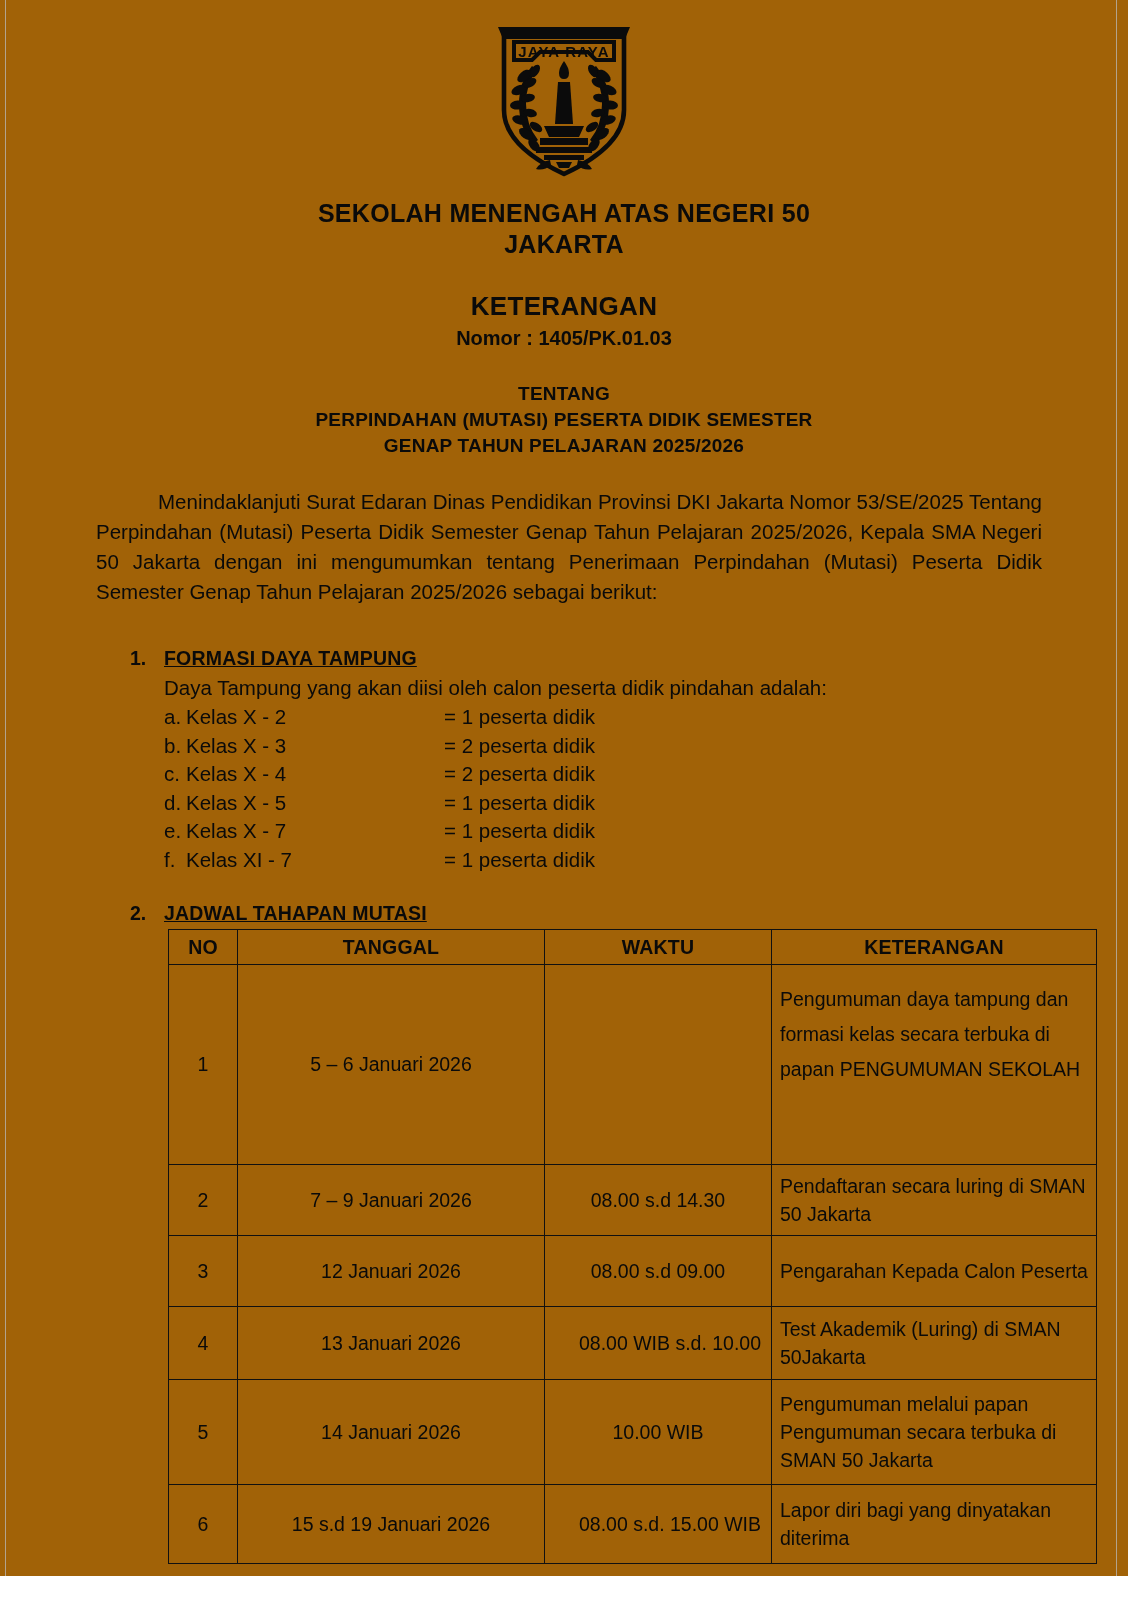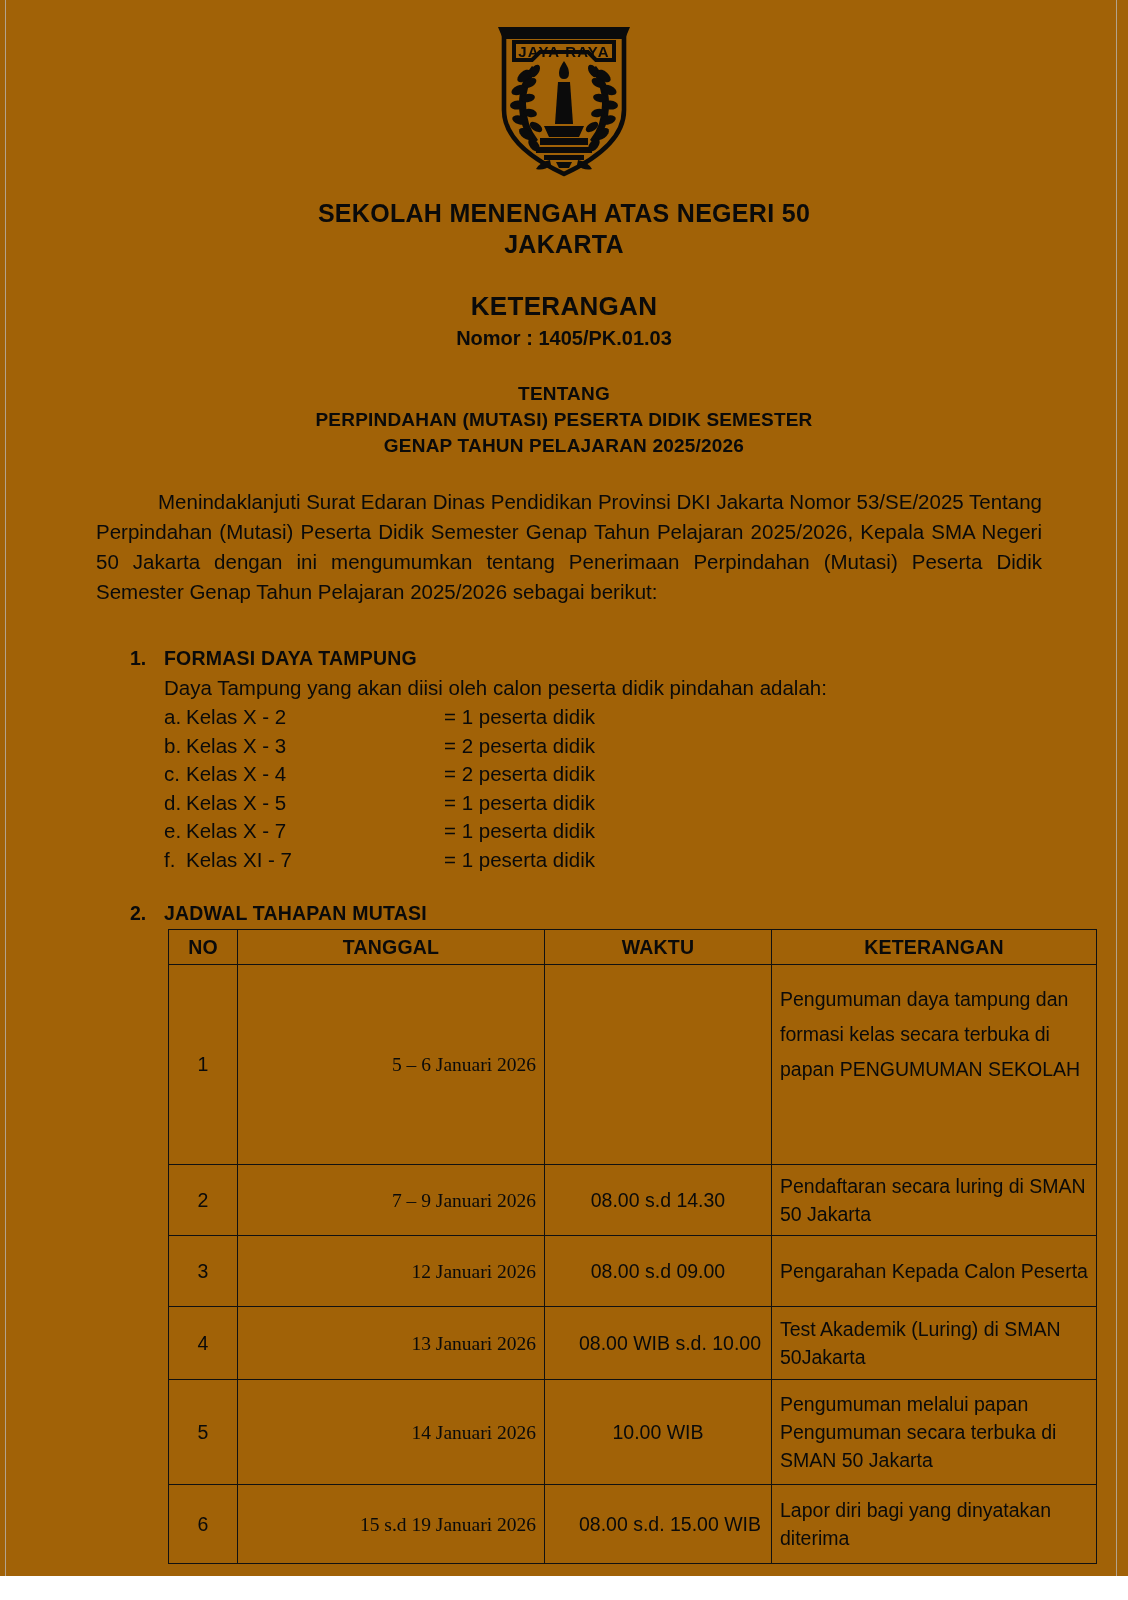--- a/index.html
+++ b/index.html
@@ -115,20 +115,21 @@
     flex: 0 0 34px;
     font-size: 19.5px;
     font-weight: bold;
     line-height: 26px;
   }
   .sec-title {
     font-size: 19.5px;
     font-weight: bold;
     line-height: 26px;
     letter-spacing: .2px;
+    text-decoration: underline;
   }
   .sec-body {
     margin-left: 34px;
   }
   .sec-lead {
     font-size: 20.5px;
     line-height: 29px;
     margin-top: 2px;
   }
 
@@ -180,21 +181,21 @@
     padding: 2px 8px;
     height: 30px;
     letter-spacing: .2px;
   }
   th.c-no   { width: 52px; }
   th.c-tgl  { width: 290px; }
   th.c-wkt  { width: 210px; }
   th.c-ket  { width: 308px; text-align: left; padding-left: 10px; }
 
   td.c-no   { text-align: center; }
-  td.c-tgl  { text-align: right; padding-left: 14px; font-family: Liberation Serif, serif; }
+  td.c-tgl  { text-align: center; padding-left: 14px; }
   td.c-wkt  { text-align: center; }
   td.c-ket  { text-align: left; padding-left: 10px; }
 
   tr.r1 td { height: 178px; vertical-align: top; }
   tr.r1 td.c-no, tr.r1 td.c-tgl { vertical-align: middle; }
   tr.r1 td.c-ket { line-height: 35px; padding-top: 17px; }
 
   tr.r2 td { height: 62px; }
   tr.r3 td { height: 62px; }
   tr.r4 td { height: 64px; }

